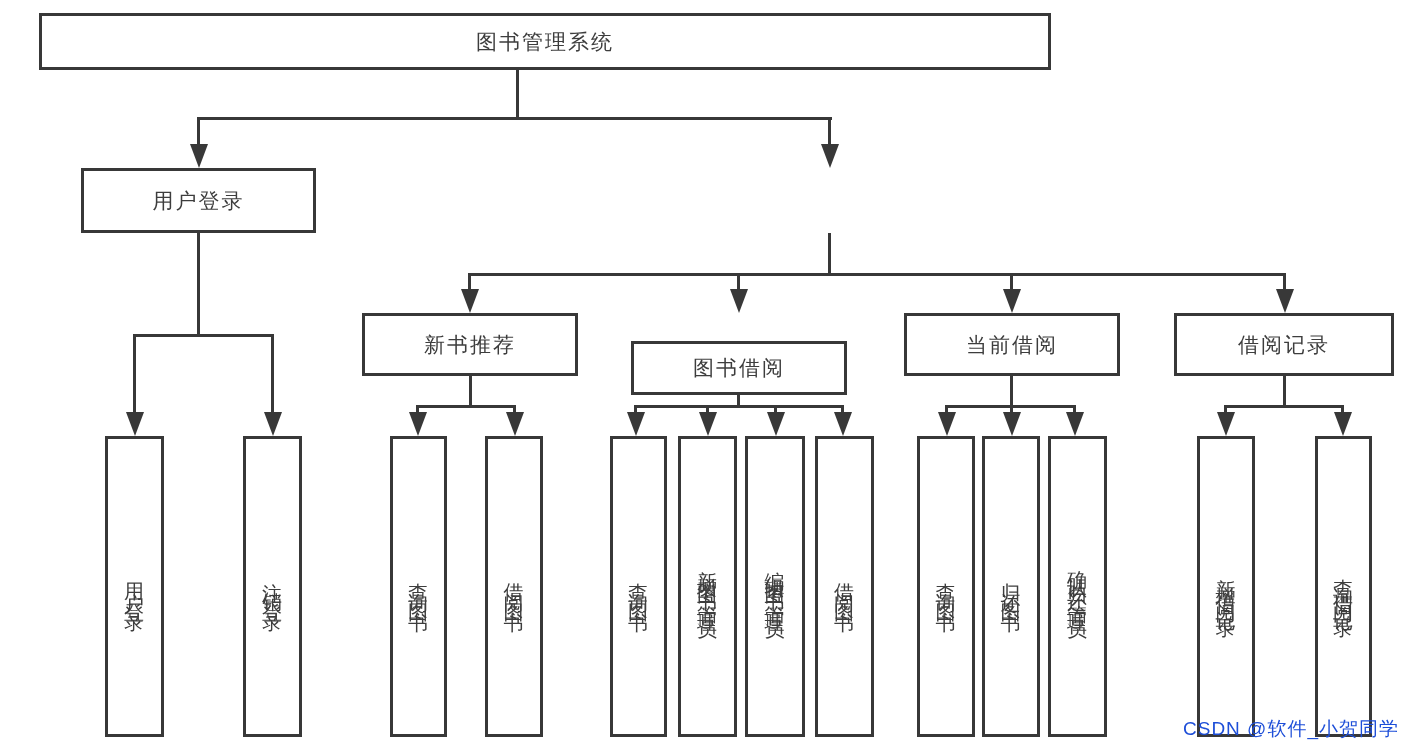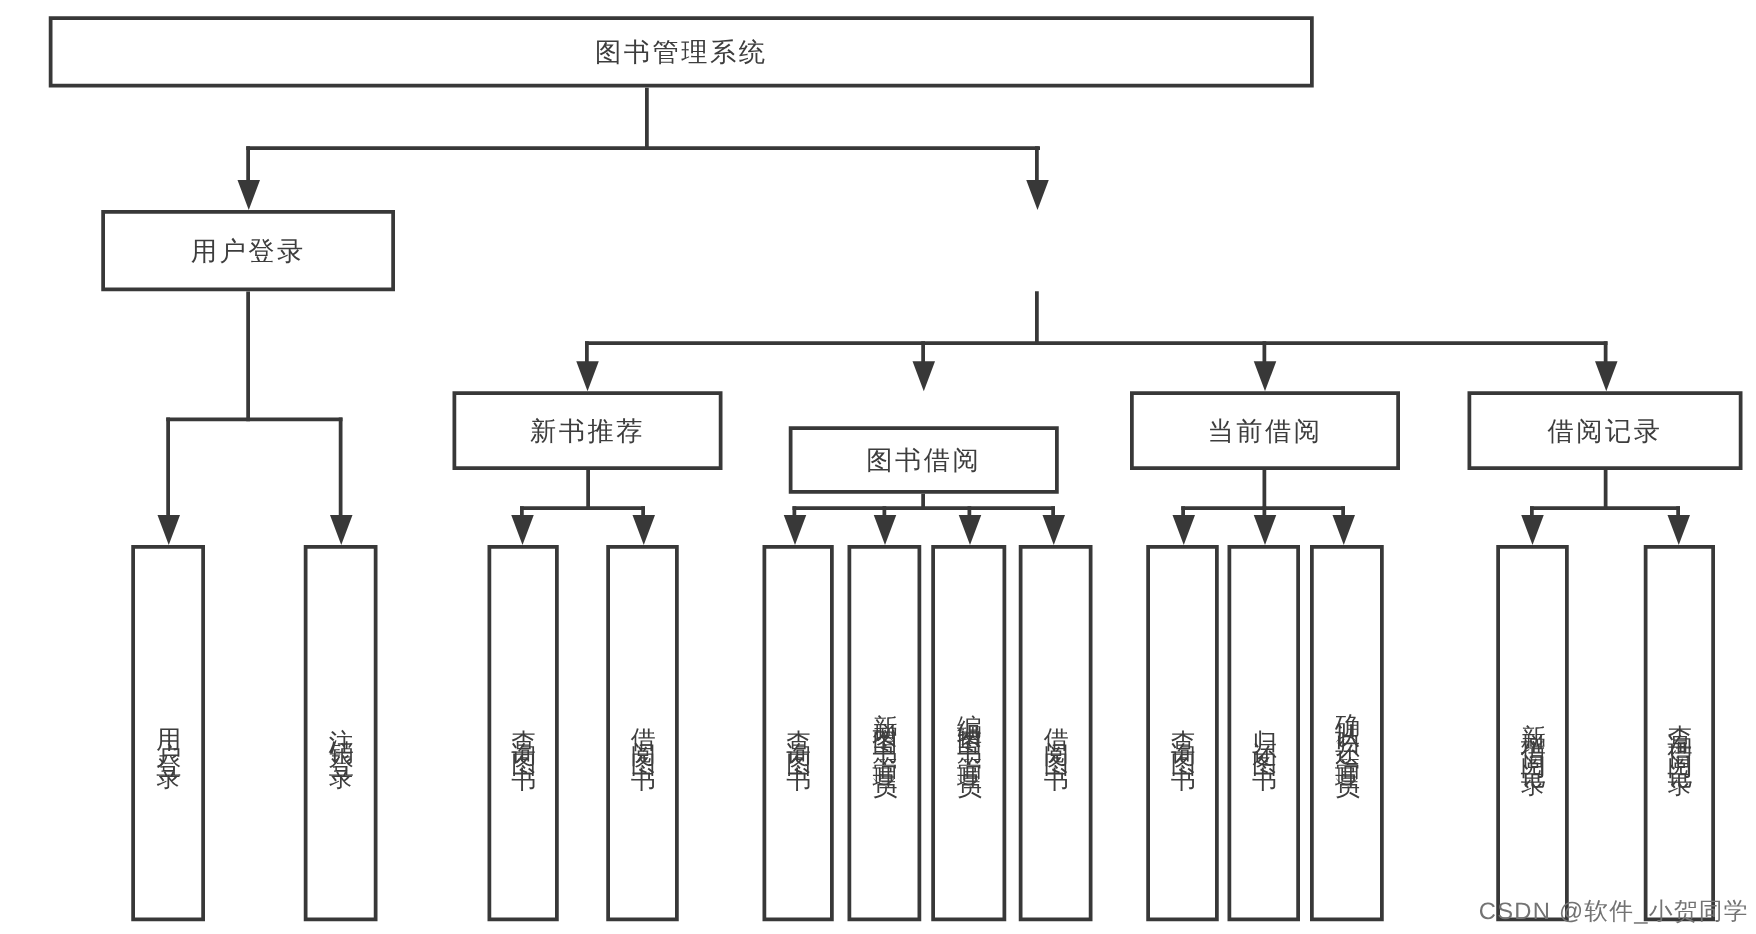--- a/index.html
+++ b/index.html
@@ -19,21 +19,21 @@
   .leaf.mid .vtext{letter-spacing:8px;}
   .leaf.long .vtext{letter-spacing:7px;}
   .ln{position:absolute;background:#383838;z-index:1;}
   .ar{
     position:absolute;width:0;height:0;z-index:1;
     border-left:9px solid transparent;border-right:9px solid transparent;
     border-top:24px solid #383838;
   }
   .watermark{
     position:absolute;left:1183px;top:716px;width:220px;z-index:5;
-    font-size:19px;color:#737373;letter-spacing:1px;white-space:nowrap;
+    font-size:19px;color:#1d4ed8;letter-spacing:1px;white-space:nowrap;
   }
 </style>
 </head>
 <body>
 
 <div class="canvas">
 
   <div class="box" style="left:11px;top:13px;width:1012px;height:57px;margin-left:28px;">
     <span class="hlabel">图书管理系统</span>
   </div>

